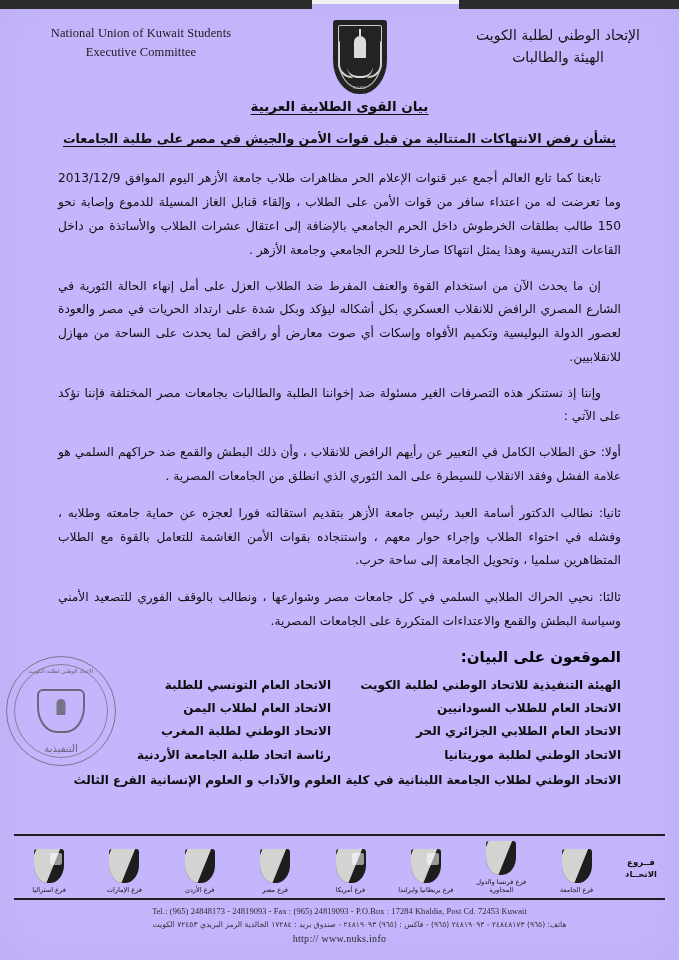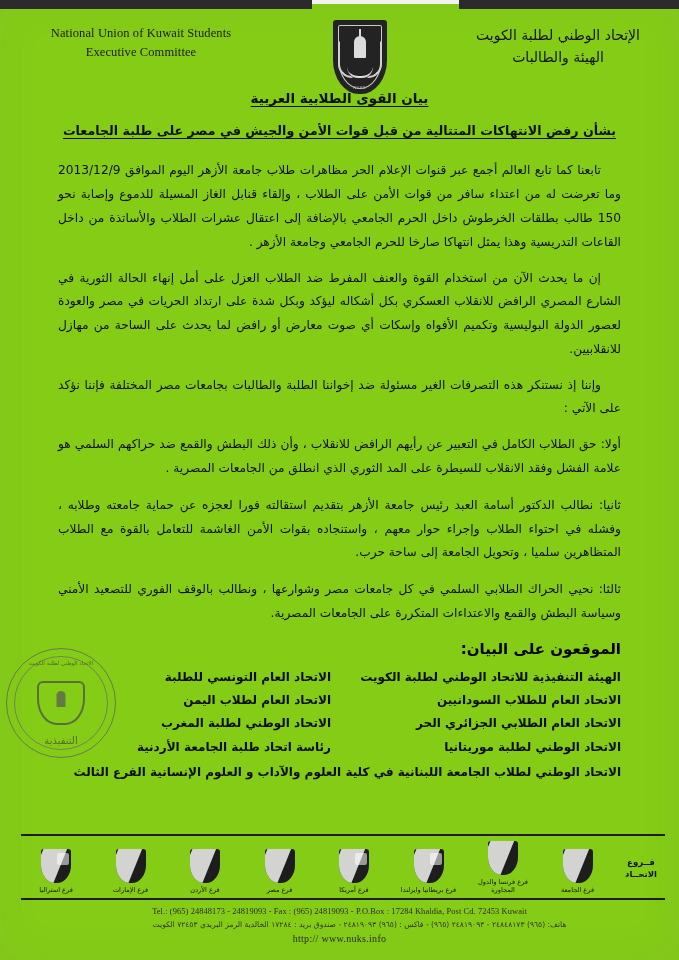--- a/index.html
+++ b/index.html
@@ -9,21 +9,21 @@
     background: #ffffff;
   }
   body {
     font-family: "DejaVu Sans", "Liberation Sans", sans-serif;
   }
   .page {
     position: relative;
     width: 679px;
     height: 960px;
     margin: 0 auto;
-    background: #84cc16;
+    background: #c4b5fd;
     overflow: hidden;
     
     box-shadow: inset 0 0 40px rgba(120,120,120,0.09);
   }
   
   .scan-edge {
     position: absolute;
     background: #2b2b2b;
   }
   .scan-edge.left  { left: 0;   top: 0; width: 312px; height: 9px; }
@@ -133,21 +133,21 @@
     direction: rtl;
     padding: 6px 58px 0 58px;
     color: #101010;
   }
   .doc-title {
     text-align: center;
     font-size: 13.5px;
     font-weight: 700;
     text-decoration: underline;
     text-underline-offset: 3px;
-    margin: 0 0 14px 0;
+    margin: 8px 0 14px 0;
     letter-spacing: .2px;
   }
   .doc-subtitle {
     text-align: center;
     font-size: 12.6px;
     font-weight: 700;
     text-decoration: underline;
     text-underline-offset: 3px;
     margin: 0 0 18px 0;
     line-height: 1.7;
@@ -247,21 +247,21 @@
     font-size: 5.5px;
     color: #3f3f3f;
     letter-spacing: .3px;
   }
   .stamp .stamp-txt-top { top: 11px; }
   .stamp .stamp-txt-bot { bottom: 11px; font-size: 10px; }
 
   
   .branches {
     position: absolute;
-    left: 21px;
+    left: 14px;
     right: 14px;
     bottom: 60px;
     border-top: 2.5px solid #1e1e1e;
     border-bottom: 2.5px solid #1e1e1e;
     padding: 5px 0 3px 0;
     direction: rtl;
     display: flex;
     align-items: flex-end;
     justify-content: space-between;
   }

